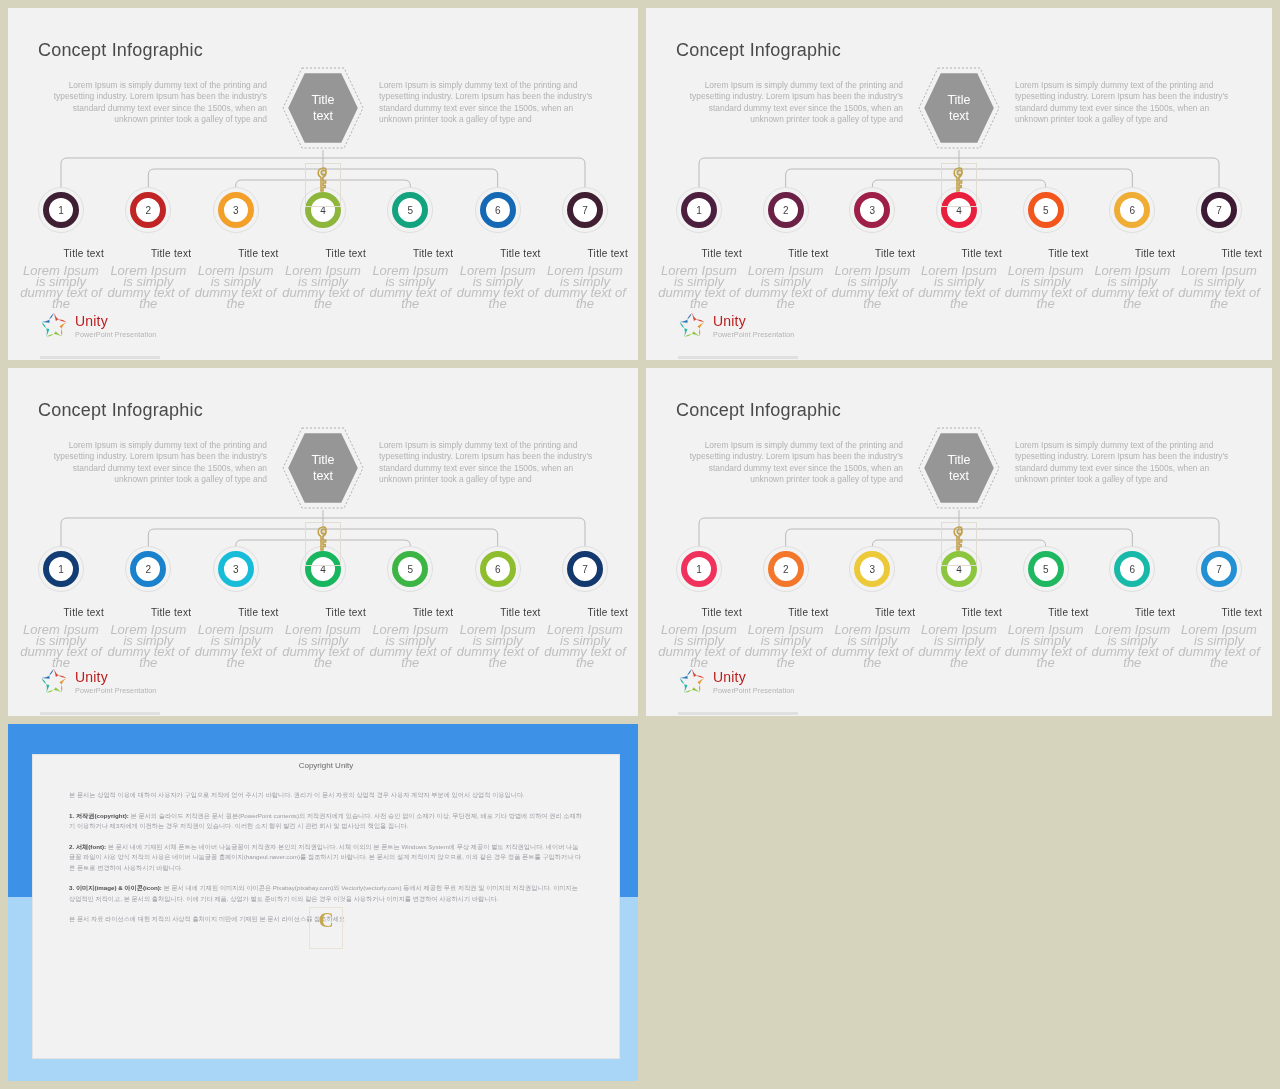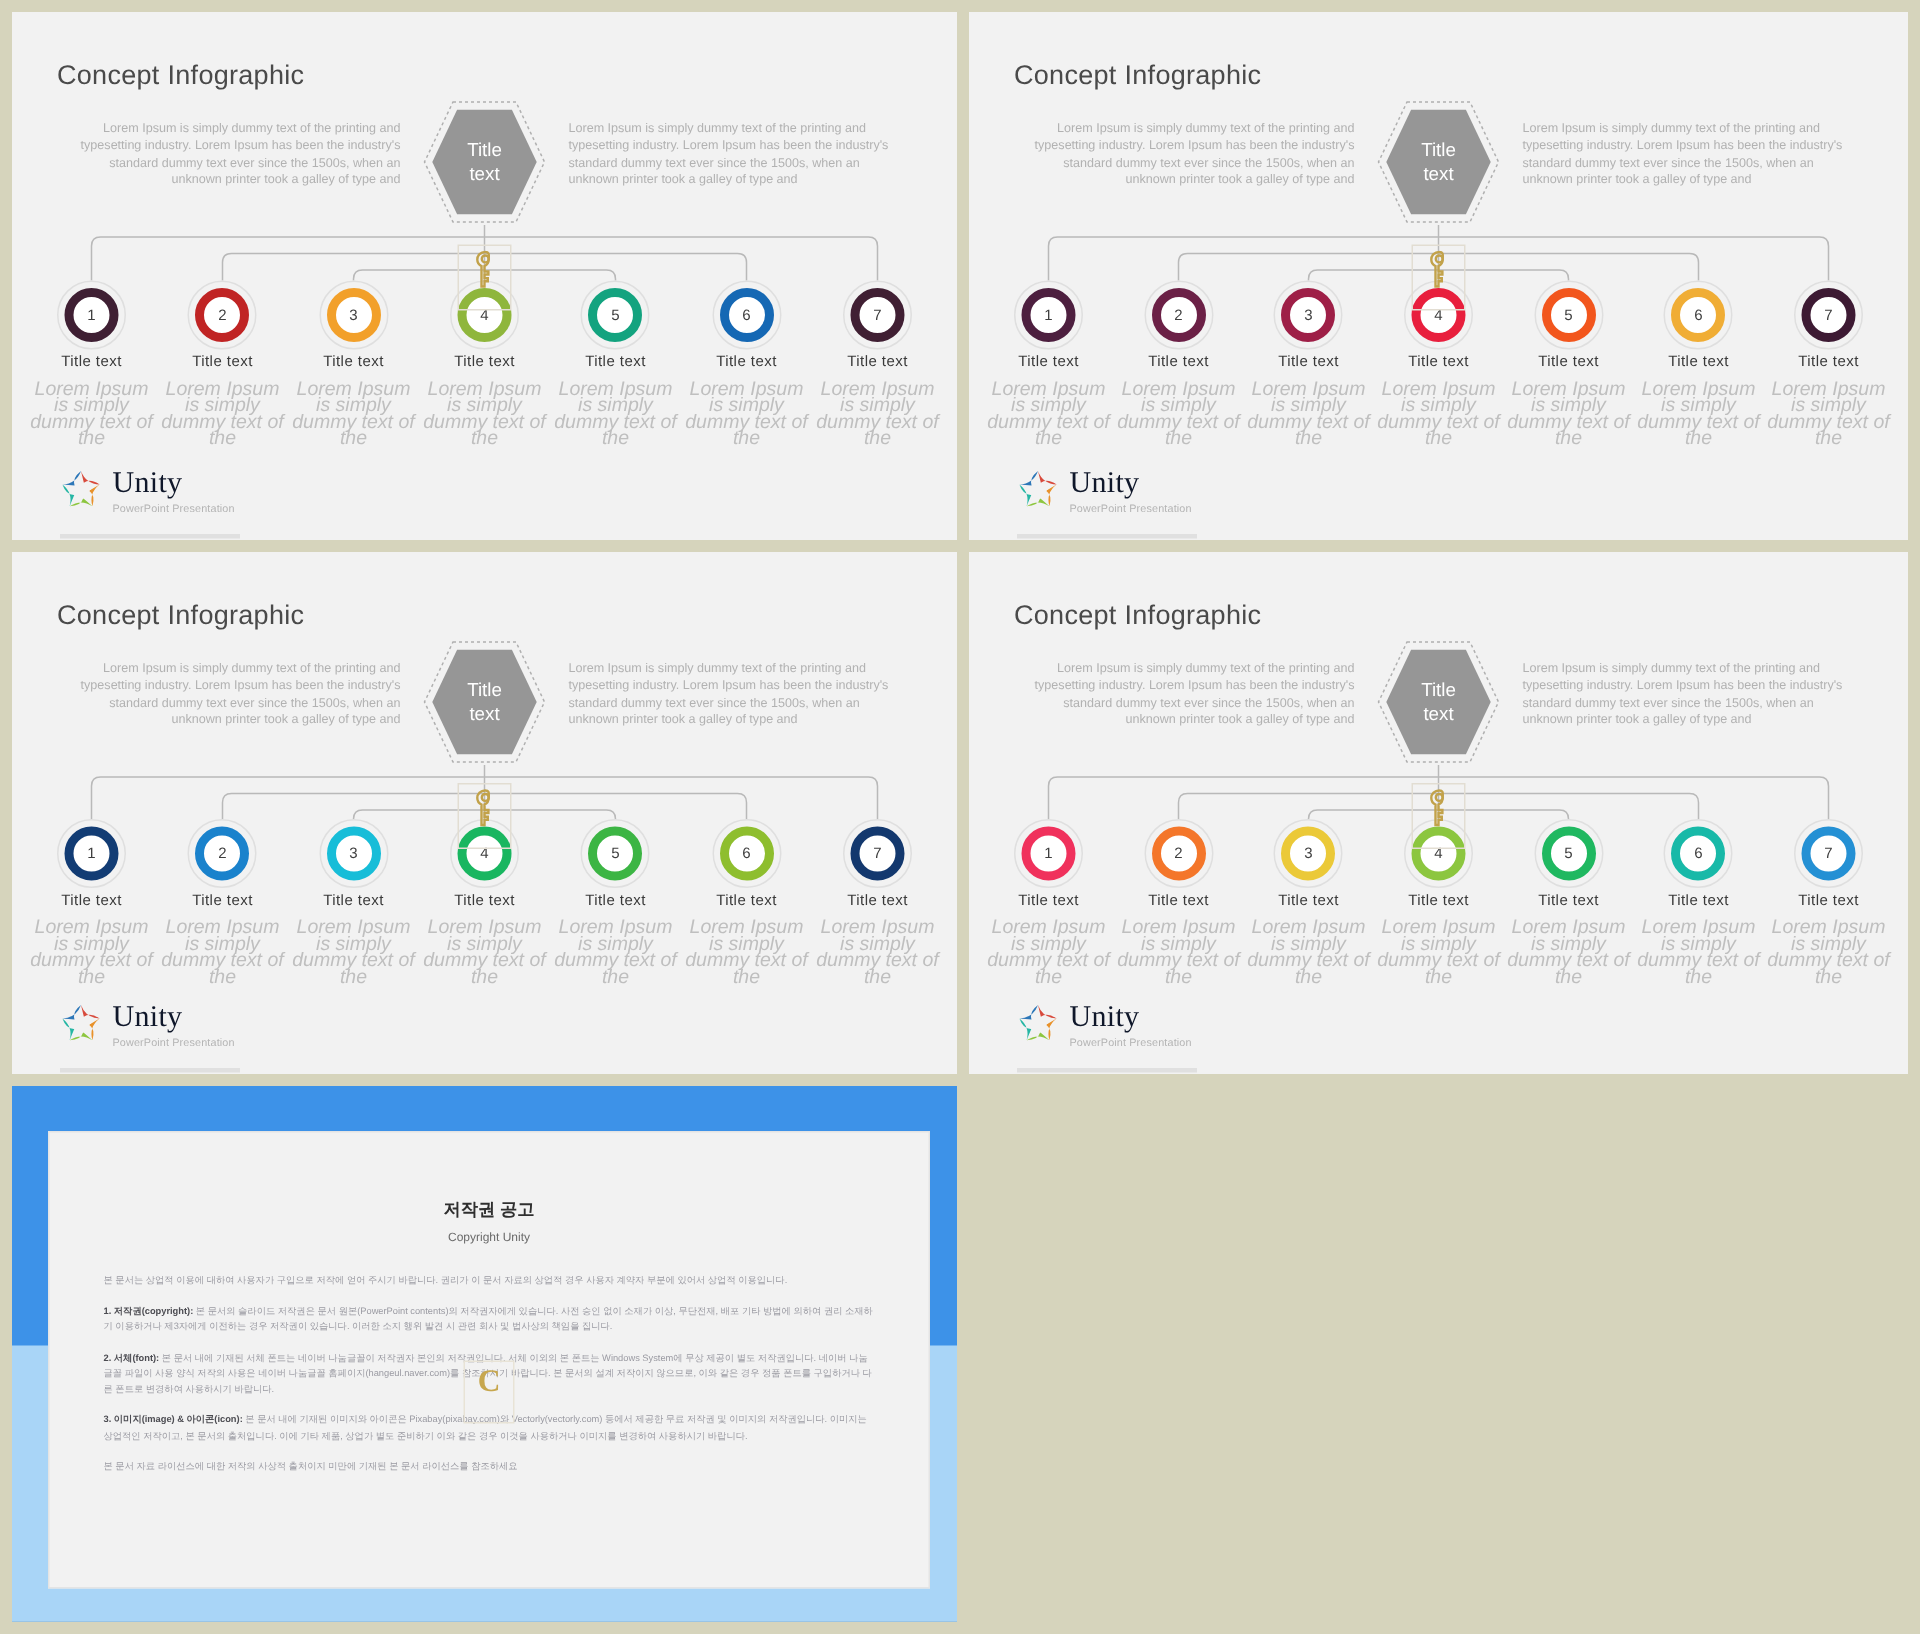--- a/index.html
+++ b/index.html
@@ -55,42 +55,42 @@
     box-sizing:border-box;
   }
   .ring-inner{
     width:36px;height:36px;border-radius:50%;
     border:6px solid #888;background:#ffffff;
     box-sizing:border-box;
     display:flex;align-items:center;justify-content:center;
     font-size:10px;color:#3e3e3e;
   }
   .node-title{
-    margin-top:3px;font-size:10px;color:#3a3a3a;letter-spacing:.3px;
+    margin-top:15px;font-size:10px;color:#3a3a3a;letter-spacing:.3px;text-align:right;
   }
   .node-desc{
     margin-top:6px;font-size:13px;line-height:11px;color:#bfbfbf;font-style:italic;
   }
 
   
   .keymark{
     position:absolute;width:36px;height:44px;
     border:1px solid #e2ddd2;
     box-sizing:border-box;
     display:flex;align-items:flex-start;justify-content:center;
     background:transparent;
     pointer-events:none;
   }
   .keymark svg{margin-top:3px;}
 
   
   .logo{position:absolute;display:flex;align-items:center;gap:7px;}
   .logo-star{width:28px;height:28px;}
   .logo-text-wrap{display:flex;flex-direction:column;line-height:1;}
-  .logo-name{font-size:20px;color:#0f172a;letter-spacing:.2px;font-family:Liberation Serif, serif;}
+  .logo-name{font-size:14px;color:#b91c1c;letter-spacing:.2px;}
   .logo-sub{font-size:7.2px;color:#b4b4b4;margin-top:3px;letter-spacing:.1px;}
   .logo-bar{position:absolute;height:3px;background:#e0e0e0;}
 
   
   #slide5{
     position:absolute;left:8px;top:724px;width:630px;height:357px;
     background:#3d92e8;box-sizing:border-box;
   }
   #slide5 .blue-lower{
     position:absolute;left:0;bottom:0;width:100%;height:184px;background:#a9d5f7;
@@ -601,21 +601,20 @@
       <span class="logo-name">Unity</span>
       <span class="logo-sub">PowerPoint Presentation</span>
     </div>
     </div>
     <div class="logo-bar" style="left: 32px; top: 344px; width: 120px;"></div>
   </div>
 
 <div id="slide5">
   <div class="blue-lower"></div>
   <div class="cr-page">
-    <div class="cr-h1">저작권 공고</div>
     <div class="cr-h2">Copyright Unity</div>
     <div class="cr-body">
         <div class="cr-p">본 문서는 상업적 이용에 대하여 사용자가 구입으로 저작에 얻어 주시기 바랍니다. 권리가 이 문서 자료의 상업적 경우 사용자 계약자 부분에 있어서 상업적 이용입니다.</div>
         <div class="cr-p"><b>1. 저작권(copyright):</b> 본 문서의 슬라이드 저작권은 문서 원본(PowerPoint contents)의 저작권자에게 있습니다. 사전 승인 없이 소재가 이상, 무단전재, 배포 기타 방법에 의하여 권리 소재하기 이용하거나 제3자에게 이전하는 경우 저작권이 있습니다. 이러한 소지 행위 발견 시 관련 회사 및 법사상의 책임을 집니다.</div>
         <div class="cr-p"><b>2. 서체(font):</b> 본 문서 내에 기재된 서체 폰트는 네이버 나눔글꼴이 저작권자 본인의 저작권입니다. 서체 이외의 본 폰트는 Windows System에 무상 제공이 별도 저작권입니다. 네이버 나눔글꼴 파일이 사용 양식 저작의 사용은 네이버 나눔글꼴 홈페이지(hangeul.naver.com)를 참조하시기 바랍니다. 본 문서의 설계 저작이지 않으므로, 이와 같은 경우 정품 폰트를 구입하거나 다른 폰트로 변경하여 사용하시기 바랍니다.</div>
         <div class="cr-p"><b>3. 이미지(image) &amp; 아이콘(icon):</b> 본 문서 내에 기재된 이미지와 아이콘은 Pixabay(pixabay.com)와 Vectorly(vectorly.com) 등에서 제공한 무료 저작권 및 이미지의 저작권입니다. 이미지는 상업적인 저작이고, 본 문서의 출처입니다. 이에 기타 제품, 상업가 별도 준비하기 이와 같은 경우 이것을 사용하거나 이미지를 변경하여 사용하시기 바랍니다.</div>
         <div class="cr-p">본 문서 자료 라이선스에 대한 저작의 사상적 출처이지 미만에 기재된 본 문서 라이선스를 참조하세요</div>
       </div>
     <div class="cr-key">
       <svg width="14" height="24" viewBox="0 0 14 24">

